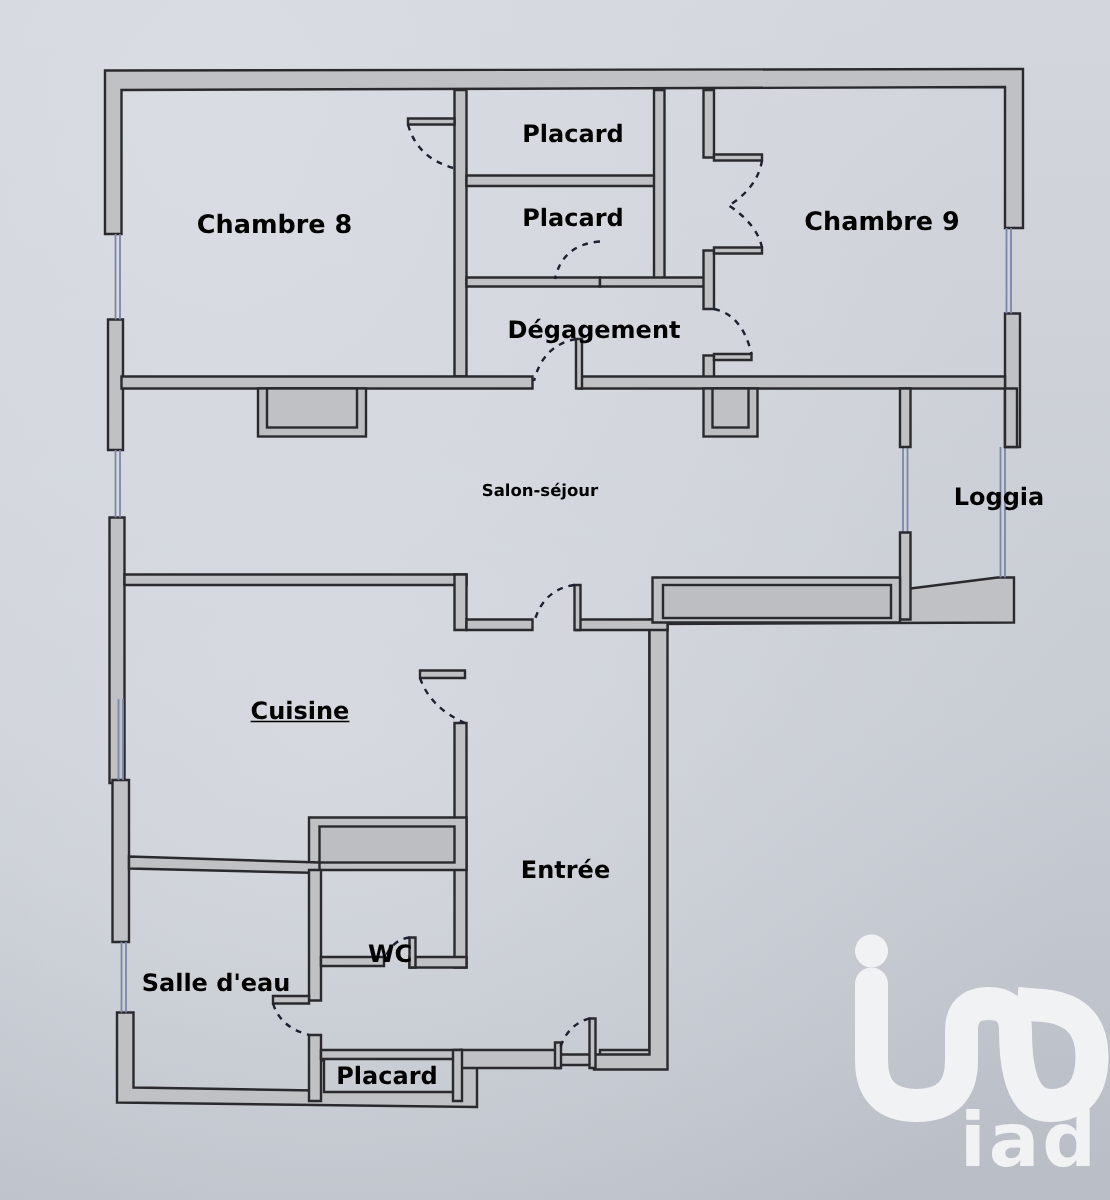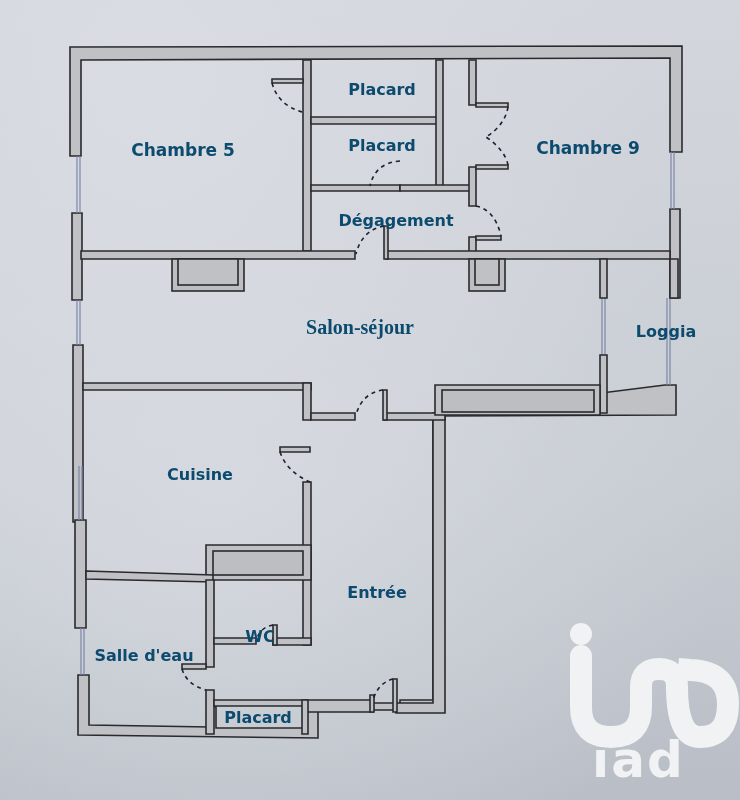--- a/index.html
+++ b/index.html
@@ -14,29 +14,29 @@
         radial-gradient(ellipse at 20% 10%, #d9dde3 0%, rgba(217,221,227,0) 60%),
         radial-gradient(ellipse at 30% 60%, #d4d8de 0%, rgba(212,216,222,0) 70%),
         linear-gradient(180deg, #d3d7dd 0%, #c8ccd3 60%, #b9bec6 100%);
     }
     svg.plan { position: absolute; left: 0; top: 0; }
     .wall { fill: #bfc1c4; stroke: #2a2a2e; stroke-width: 1.6; }
     .duct { fill: #bcbec1; stroke: #2a2a2e; stroke-width: 1.6; }
     .window { stroke: #7c86a8; stroke-width: 1.2; fill: none; }
     .swing { stroke: #1e2030; stroke-width: 1.6; fill: none; stroke-dasharray: 4 4; }
     .room-label {
-      position: absolute; color: #0c4a6e; font-weight: bold;
+      position: absolute; color: #000000; font-weight: bold;
       font-family: "DejaVu Sans", sans-serif; white-space: nowrap;
       transform: translate(-50%, -50%);
     }
     .logo {
       position: absolute; left: 560px; top: 612px; width: 180px; height: 188px;
     }
     .logo-text {
-      position: absolute; left: 592px; top: 735px;
+      position: absolute; left: 640px; top: 735px;
       color: #f1f2f4; font-family: "DejaVu Sans", sans-serif; font-weight: bold;
       font-size: 50px; letter-spacing: 2px; line-height: 1;
     }
   </style>
 </head>
 <body>
 
 <div class="paper"></div>
 
 <svg class="plan" width="740" height="800" viewBox="0 0 740 800">
@@ -142,29 +142,29 @@
     <path class="swing" d="M400,161 Q375,163 370,186"></path>
     <path class="swing" d="M384,226 Q362,230 356,254"></path>
     <path class="swing" d="M383,390 Q362,393 356,415"></path>
     <path class="swing" d="M280,452 Q287,472 310,482"></path>
     <path class="swing" d="M273,625 Q260,627 256,641"></path>
     <path class="swing" d="M182,669 Q187,685 206,690"></path>
     <path class="swing" d="M393,679 Q378,683 373,700"></path>
   </g>
 </svg>
 
-<div class="room-label" style="left:183px; top:150px; font-size:17px;">Chambre 5</div>
+<div class="room-label" style="left:183px; top:150px; font-size:17px;">Chambre 8</div>
 <div class="room-label" style="left:382px; top:89px; font-size:16px;">Placard</div>
 <div class="room-label" style="left:382px; top:145px; font-size:16px;">Placard</div>
 <div class="room-label" style="left:396px; top:220px; font-size:16px;">Dégagement</div>
 <div class="room-label" style="left:588px; top:148px; font-size:17px;">Chambre 9</div>
-<div class="room-label" style="left:360px; top:327px; font-size:20px;font-family:Liberation Serif, serif;">Salon-séjour</div>
+<div class="room-label" style="left:360px; top:327px; font-size:11px;">Salon-séjour</div>
 <div class="room-label" style="left:639px; top:331px; font-size:16px;margin-left:27px;">Loggia</div>
-<div class="room-label" style="left:200px; top:474px; font-size:16px;">Cuisine</div>
-<div class="room-label" style="left:377px; top:580px; font-size:16px;margin-top:12px;">Entrée</div>
+<div class="room-label" style="left:200px; top:474px; font-size:16px;text-decoration:underline;">Cuisine</div>
+<div class="room-label" style="left:377px; top:580px; font-size:16px;">Entrée</div>
 <div class="room-label" style="left:260px; top:636px; font-size:16px;">WC</div>
 <div class="room-label" style="left:144px; top:655px; font-size:16px;">Salle d'eau</div>
 <div class="room-label" style="left:258px; top:717px; font-size:16px;">Placard</div>
 
 <svg class="logo" viewBox="0 0 180 188">
   <circle cx="21" cy="22" r="11" fill="#f1f2f4"></circle>
   <path d="M21,44 L21,95 Q21,125 51,125 Q81,125 81,95 L81,75 Q81,57 99,57 Q117,57 117,75" fill="none" stroke="#f1f2f4" stroke-width="22" stroke-linecap="round"></path>
   <path d="M117,75 Q117,125 140,125 Q168,125 168,92 Q168,59 130,58 L118,57" fill="none" stroke="#f1f2f4" stroke-width="22"></path>
 </svg>
 <div class="logo-text">iad</div>

